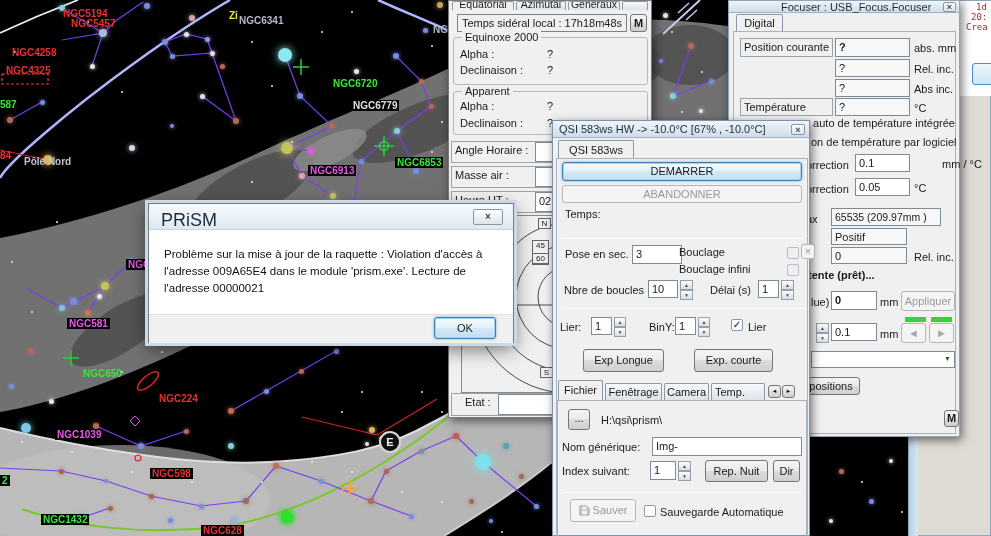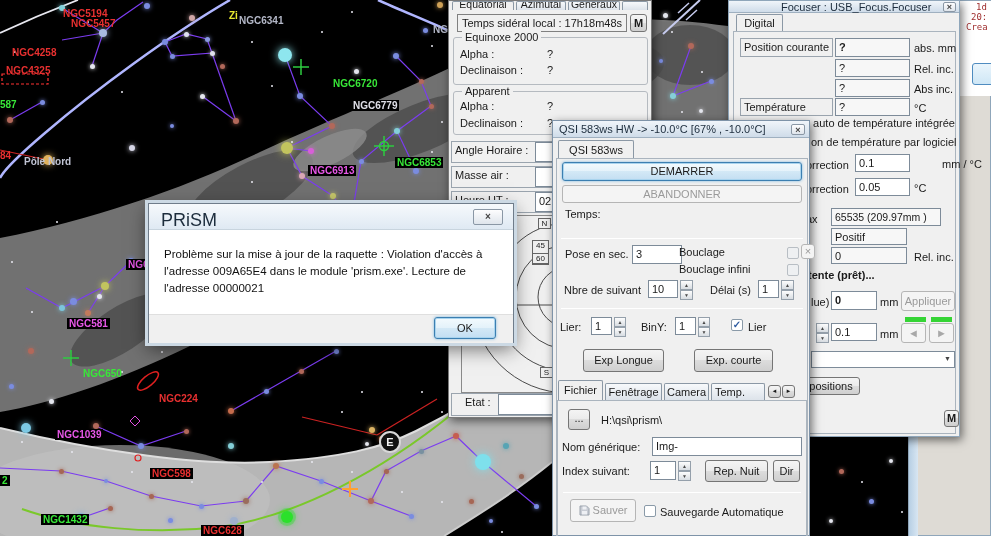--- a/index.html
+++ b/index.html
@@ -442,41 +442,41 @@
     <div class="sep" style="left:8px;top:117px;width:242px;"></div>
 
     <div class="lbl" style="left:12px;top:127px;">Pose en sec.</div>
     <div class="field" style="left:79px;top:124px;width:50px;height:19px;">3</div>
     <div class="lbl" style="left:126px;top:125px;">Bouclage</div>
     <div class="cb gray" style="left:234px;top:126px;"></div>
     <div class="btn dis" style="left:248px;top:123px;width:14px;height:15px;line-height:13px;color:#9a9a9a;">×</div>
     <div class="lbl" style="left:126px;top:142px;">Bouclage infini</div>
     <div class="cb gray" style="left:234px;top:143px;"></div>
 
-    <div class="lbl" style="left:11px;top:163px;">Nbre de suivant</div>
+    <div class="lbl" style="left:11px;top:163px;">Nbre de boucles</div>
     <div class="field" style="left:95px;top:159px;width:30px;height:18px;">10</div>
     <div class="spin" style="left:127px;top:159px;width:13px;height:18px;">
       <div class="sb">▲</div>
       <div class="sb">▼</div>
     </div>
     <div class="lbl" style="left:157px;top:163px;">Délai (s)</div>
     <div class="field" style="left:205px;top:159px;width:21px;height:18px;">1</div>
     <div class="spin" style="left:228px;top:159px;width:13px;height:18px;">
       <div class="sb">▲</div>
       <div class="sb">▼</div>
     </div>
     <div class="sep" style="left:8px;top:187px;width:242px;"></div>
 
     <div class="lbl" style="left:7px;top:200px;">Lier:</div>
     <div class="field" style="left:38px;top:196px;width:21px;height:18px;">1</div>
     <div class="spin" style="left:61px;top:196px;width:12px;height:18px;">
       <div class="sb">▲</div>
       <div class="sb">▼</div>
     </div>
-    <div class="lbl" style="left:88px;top:200px;">BinY:</div>
+    <div class="lbl" style="left:96px;top:200px;">BinY:</div>
     <div class="field" style="left:122px;top:196px;width:21px;height:18px;">1</div>
     <div class="spin" style="left:145px;top:196px;width:12px;height:18px;">
       <div class="sb">▲</div>
       <div class="sb">▼</div>
     </div>
     <div class="cb" style="left:178px;top:198px;">✓</div>
     <div class="lbl" style="left:195px;top:200px;">Lier</div>
 
     <div class="btn" style="left:30px;top:228px;width:81px;height:23px;line-height:21px;">Exp Longue</div>
     <div class="btn" style="left:141px;top:228px;width:79px;height:23px;line-height:21px;">Exp. courte</div>

